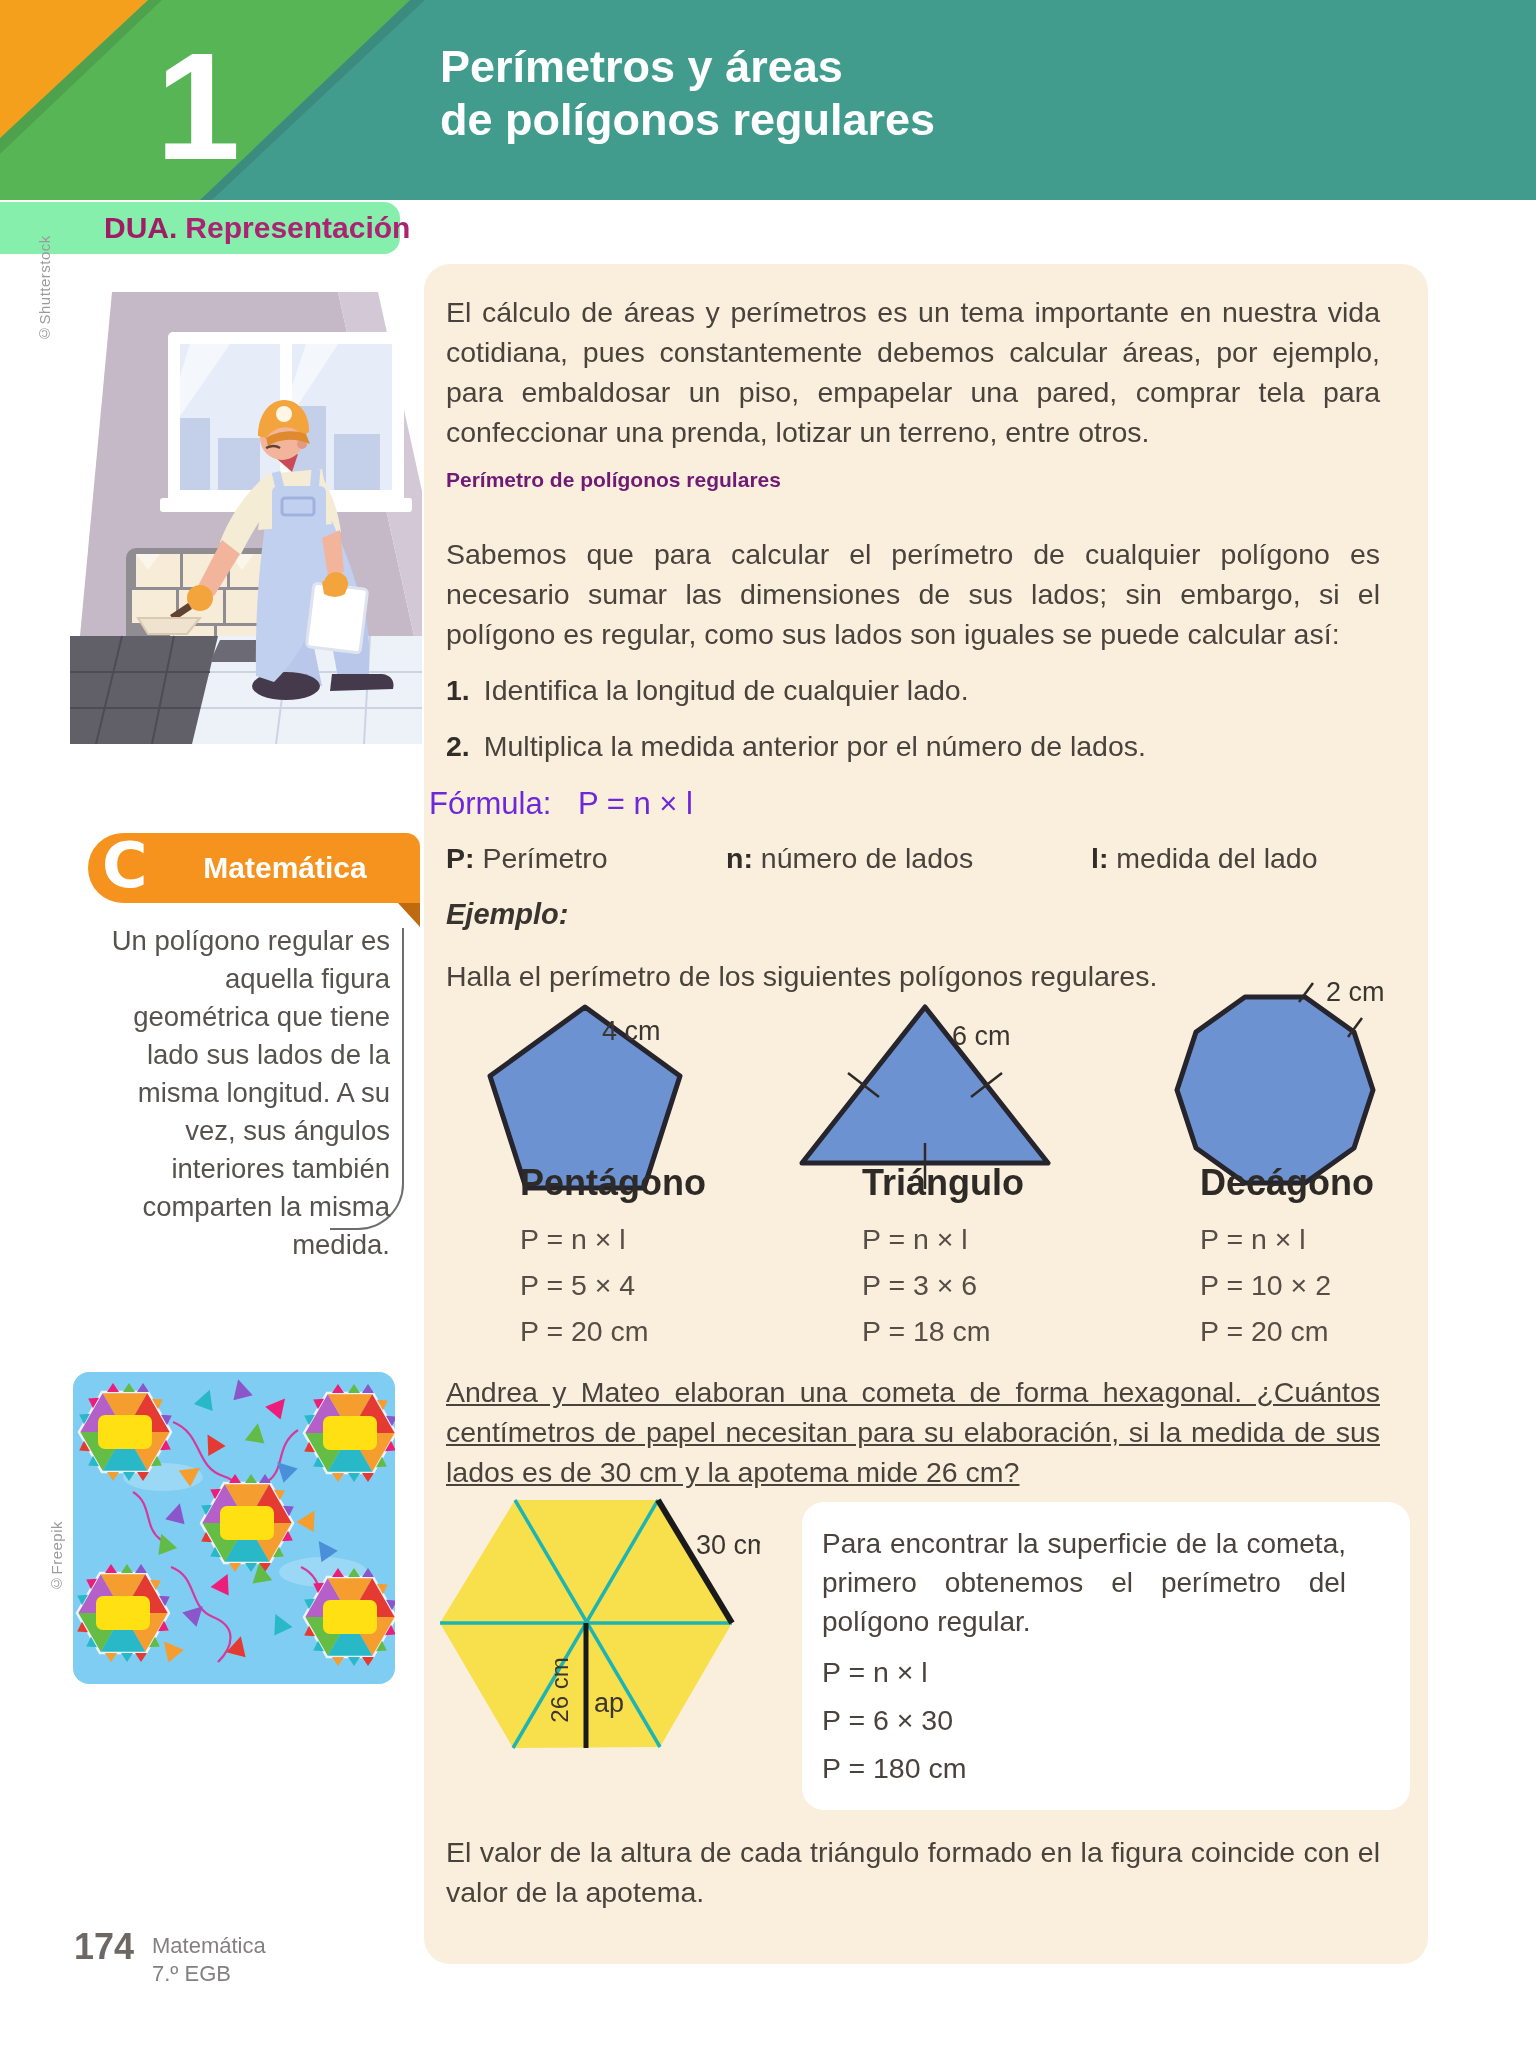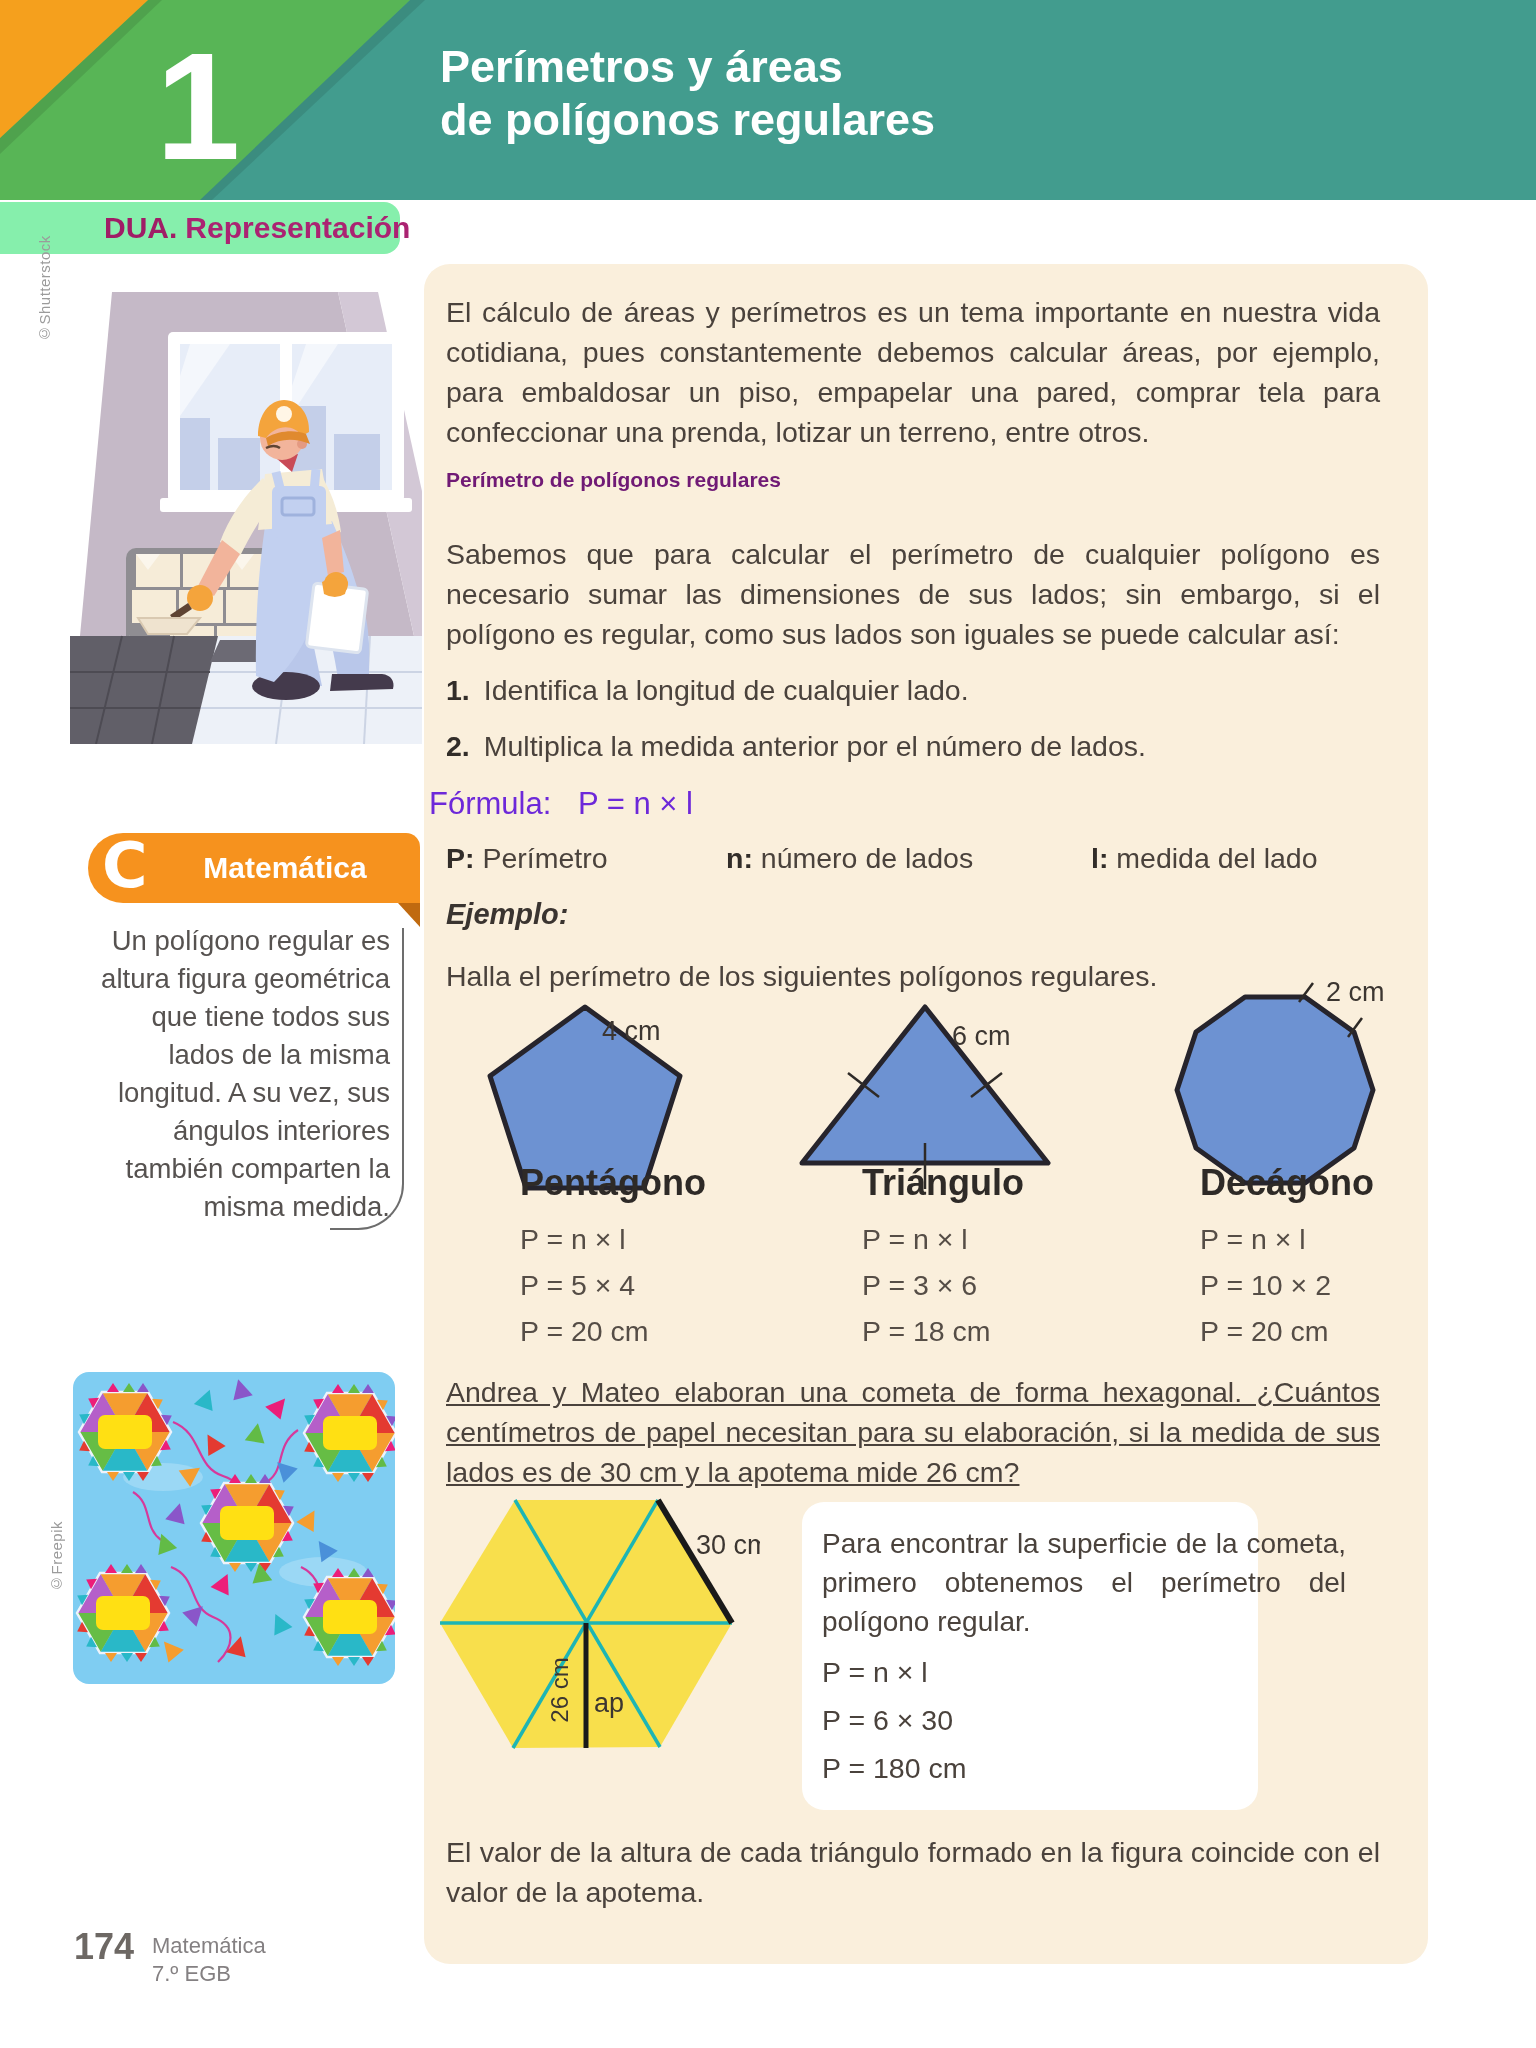--- a/index.html
+++ b/index.html
@@ -34,21 +34,21 @@
   .defs{position:absolute;left:22px;width:934px;font-size:28.5px;color:#4a423c;}
   .defs span.term{font-weight:700;color:#322d29;}
   .def-n{position:absolute;left:280px;top:0;}
   .def-l{position:absolute;left:645px;top:0;}
   .ejemplo{position:absolute;left:22px;font-size:29px;font-style:italic;font-weight:700;color:#3a3430;}
   .poly-name{position:absolute;font-size:36px;font-weight:700;color:#2e2a27;}
   .poly-col{position:absolute;font-size:28.5px;line-height:46px;color:#554d46;}
   .poly-col span{display:block;}
 
   
-  .solution-box{position:absolute;left:378px;top:1238px;width:456px;height:308px;background:#ffffff;border-radius:22px;}
+  .solution-box{position:absolute;left:378px;top:1238px;width:608px;height:308px;background:#ffffff;border-radius:22px;}
   .solution-box .para{left:20px;width:524px;font-size:28px;line-height:39px;}
   .sol-formulas{position:absolute;left:20px;top:146px;font-size:28.5px;line-height:48px;color:#4a423c;}
   .sol-formulas span{display:block;}
 
   
   .callout-bar{left:88px;top:833px;width:332px;height:70px;background:#f6921e;
                border-radius:35px 14px 0 35px;}
   .callout-bar .bar-title{position:absolute;left:90px;right:28px;text-align:center;
                line-height:70px;color:#ffffff;font-size:30px;font-weight:700;}
   .callout-logo{position:absolute;left:14px;top:-2px;color:#ffffff;font-size:62px;font-weight:700;
@@ -278,21 +278,21 @@
 
     <div class="para" style="top:1568px;">El valor de la altura de cada triángulo formado en la figura coincide con el valor de la apotema.</div>
   </div>
 
   <div class="abs callout-bar">
     <span class="callout-logo">C</span>
     <span class="bar-title">Matemática</span>
   </div>
   <div class="abs callout-fold"></div>
   <div class="abs callout-line"></div>
-  <div class="abs callout-text">Un polígono regular es altura figura geométrica que tiene todos sus lados de la misma longitud. A su vez, sus ángulos interiores también comparten la misma medida.</div>
+  <div class="abs callout-text">Un polígono regular es aquella figura geométrica que tiene lado sus lados de la misma longitud. A su vez, sus ángulos interiores también comparten la misma medida.</div>
 
   <div class="abs vcredit" style="left:48px;top:1472px;height:120px;">©Freepik</div>
   <svg class="abs" style="left:73px;top:1372px;" width="322" height="312" viewBox="0 0 322 312">
     <defs>
       <g id="kite">
         <polygon points="0,0 -46,0 -23,-40" fill="#b55fc9"></polygon>
         <polygon points="0,0 -23,-40 23,-40" fill="#f59d2f"></polygon>
         <polygon points="0,0 23,-40 46,0" fill="#e43a31"></polygon>
         <polygon points="0,0 46,0 23,40" fill="#f59d2f"></polygon>
         <polygon points="0,0 23,40 -23,40" fill="#29b8c8"></polygon>

